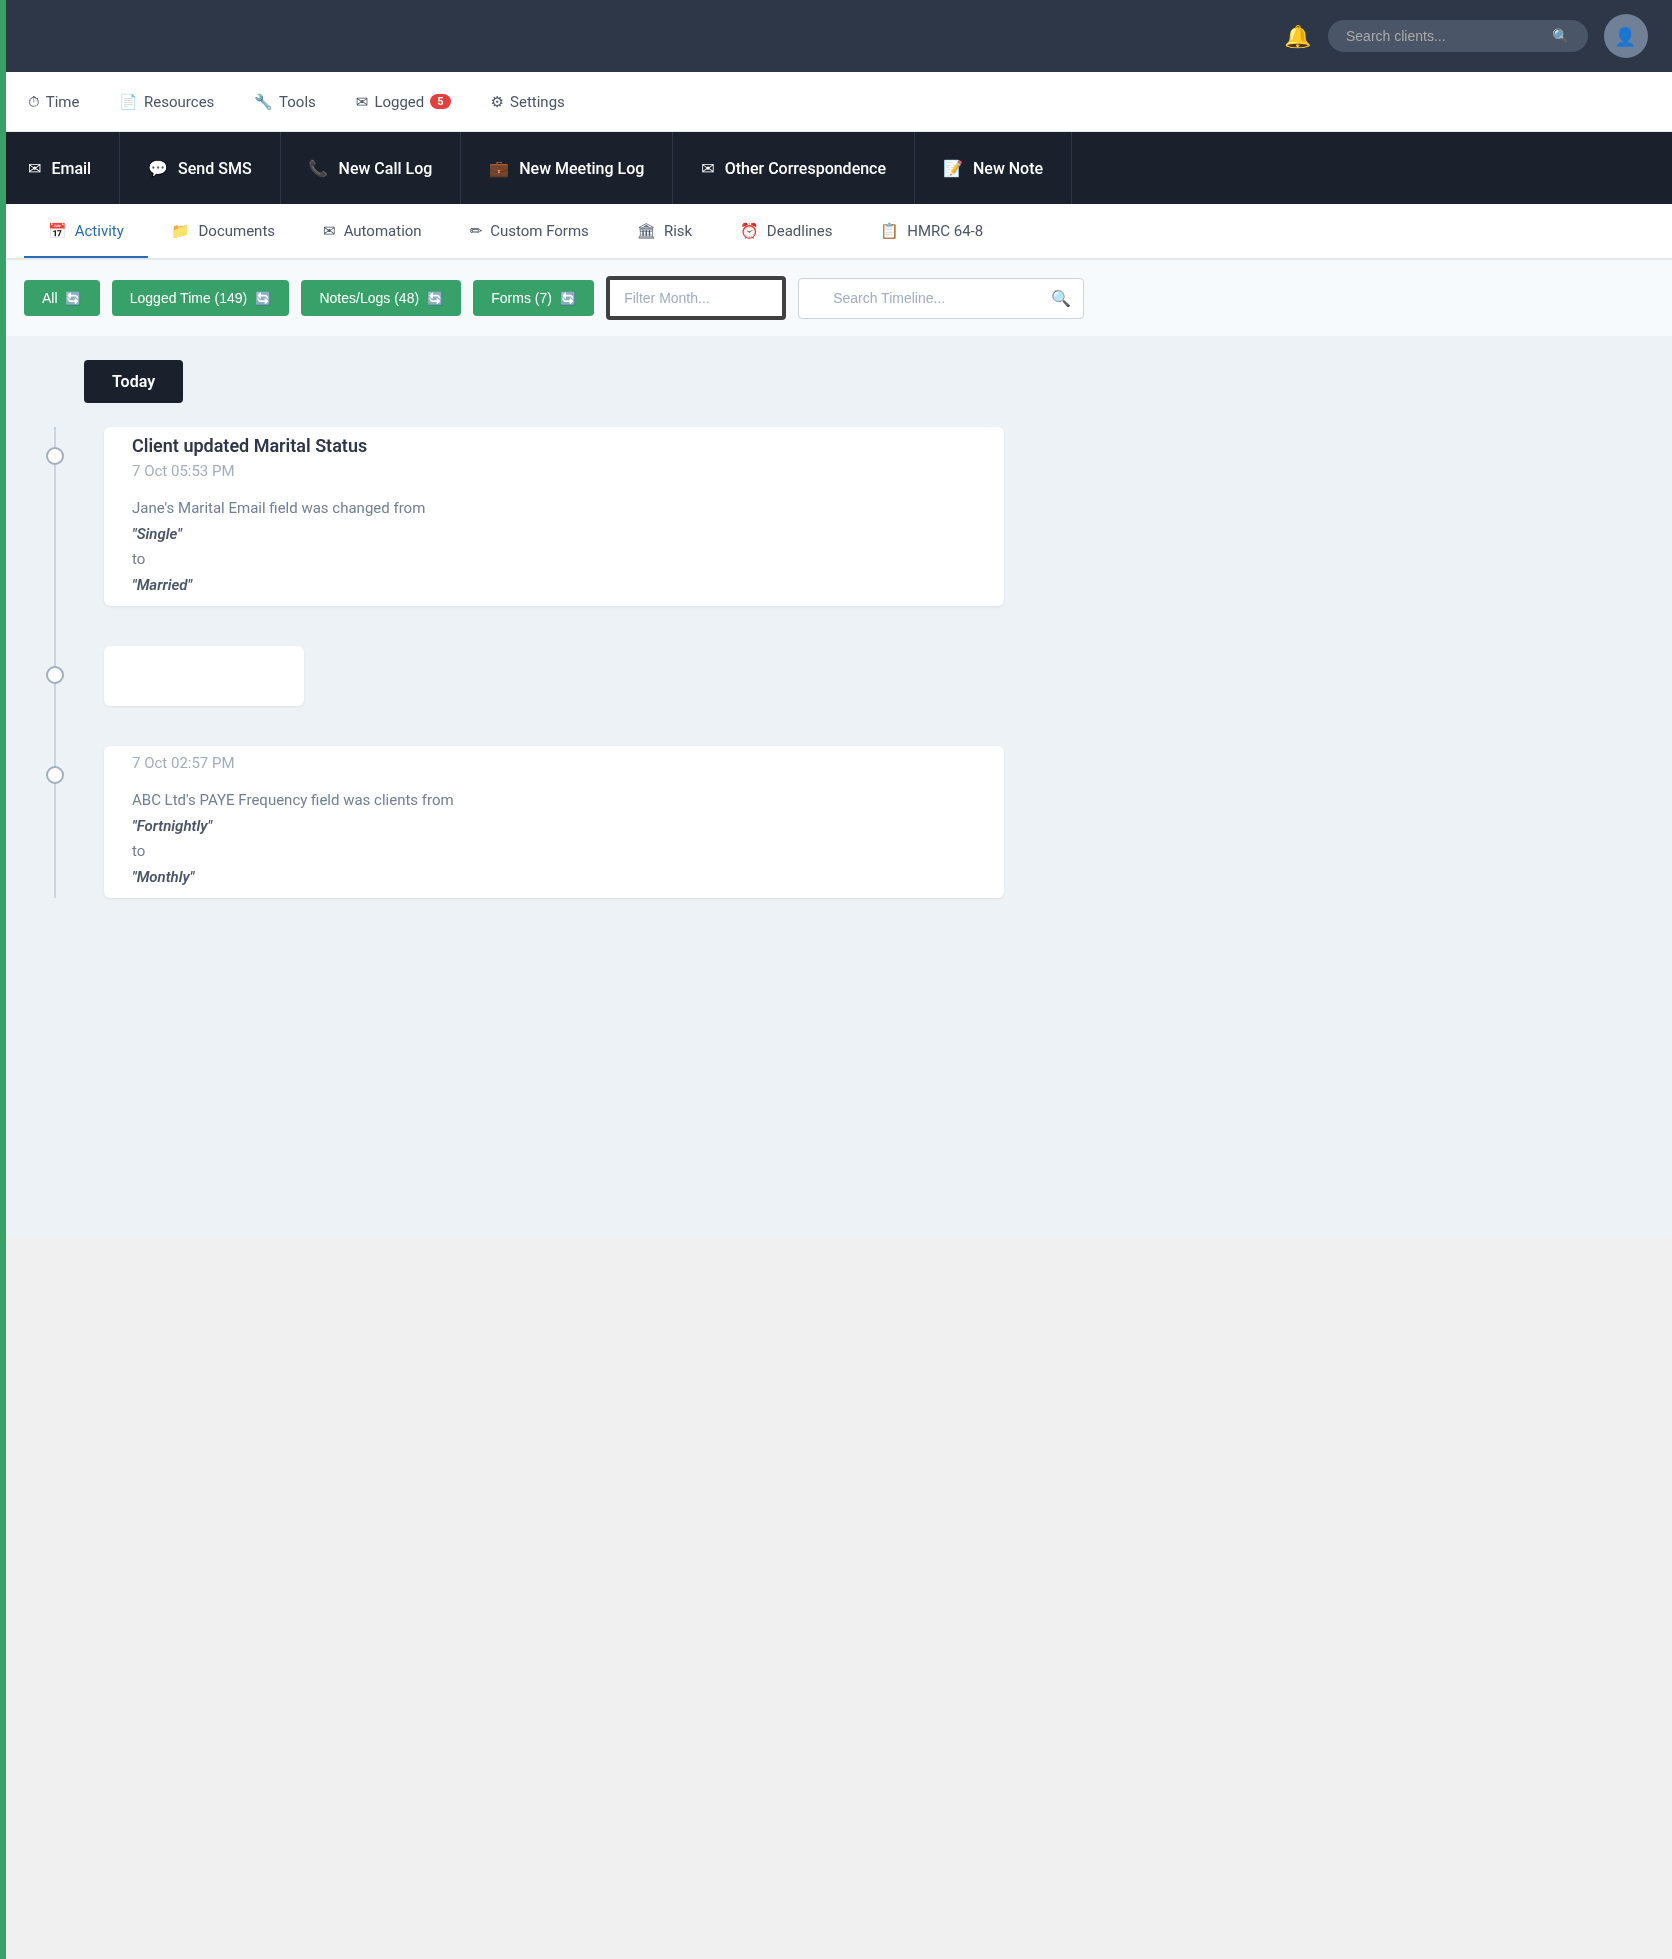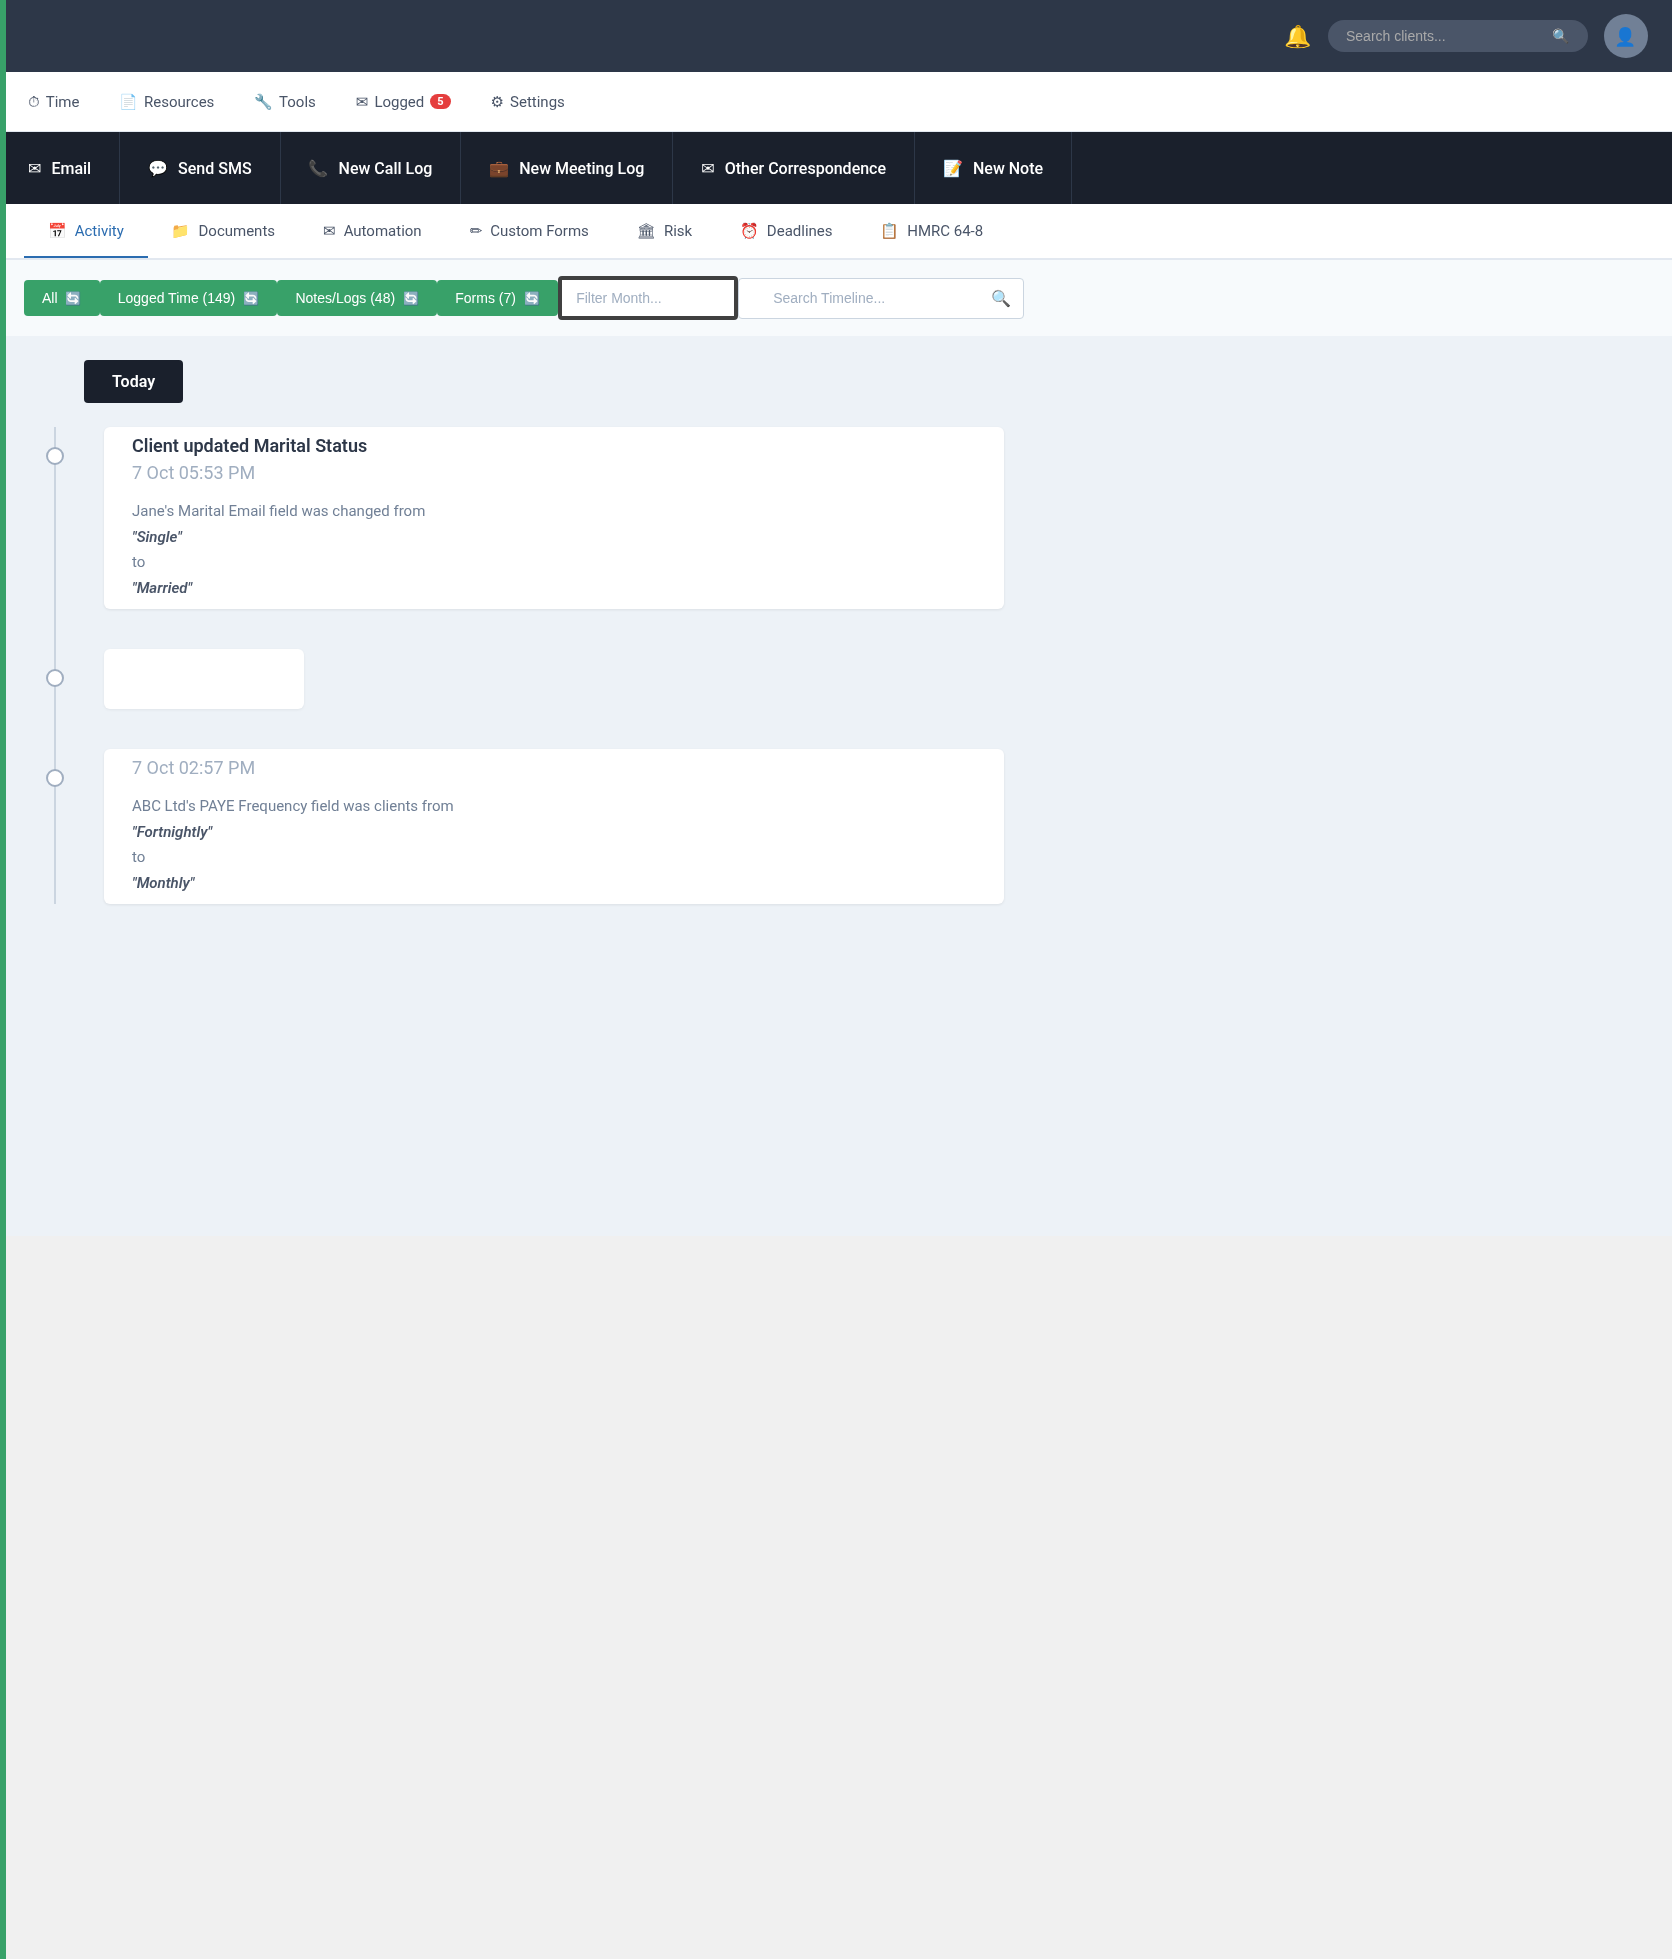--- a/index.html
+++ b/index.html
@@ -126,20 +126,21 @@
       border-bottom: 2px solid transparent;
       margin-bottom: -2px;
       white-space: nowrap;
     }
     .tab-item.active { color: #2b6cb0; border-bottom-color: #2b6cb0; }
 
     
     .filter-row {
       display: flex;
       align-items: center;
+      gap: 12px;
       padding: 16px 24px;
       background: #f7fafc;
     }
     .filter-btn {
       background: #38a169;
       color: white;
       border: none;
       border-radius: 4px;
       padding: 10px 18px;
       font-size: 14px;
@@ -242,21 +243,21 @@
       box-shadow: 0 1px 3px rgba(0,0,0,0.08);
       max-width: 900px;
     }
     .timeline-card-title {
       font-size: 18px;
       font-weight: 600;
       color: #2d3748;
       margin-bottom: 6px;
     }
     .timeline-card-time {
-      font-size: 18px;
+      font-size: 15px;
       color: #a0aec0;
       margin-bottom: 16px;
     }
     .timeline-card-body {
       font-size: 15px;
       color: #718096;
       line-height: 1.7;
     }
     .timeline-card-body em {
       font-style: italic;

